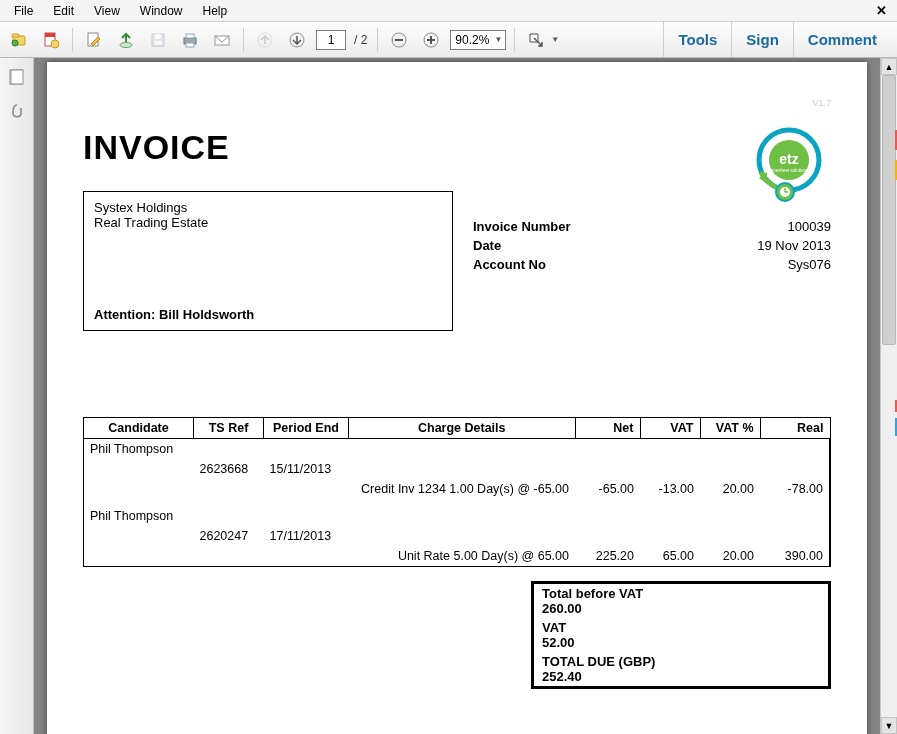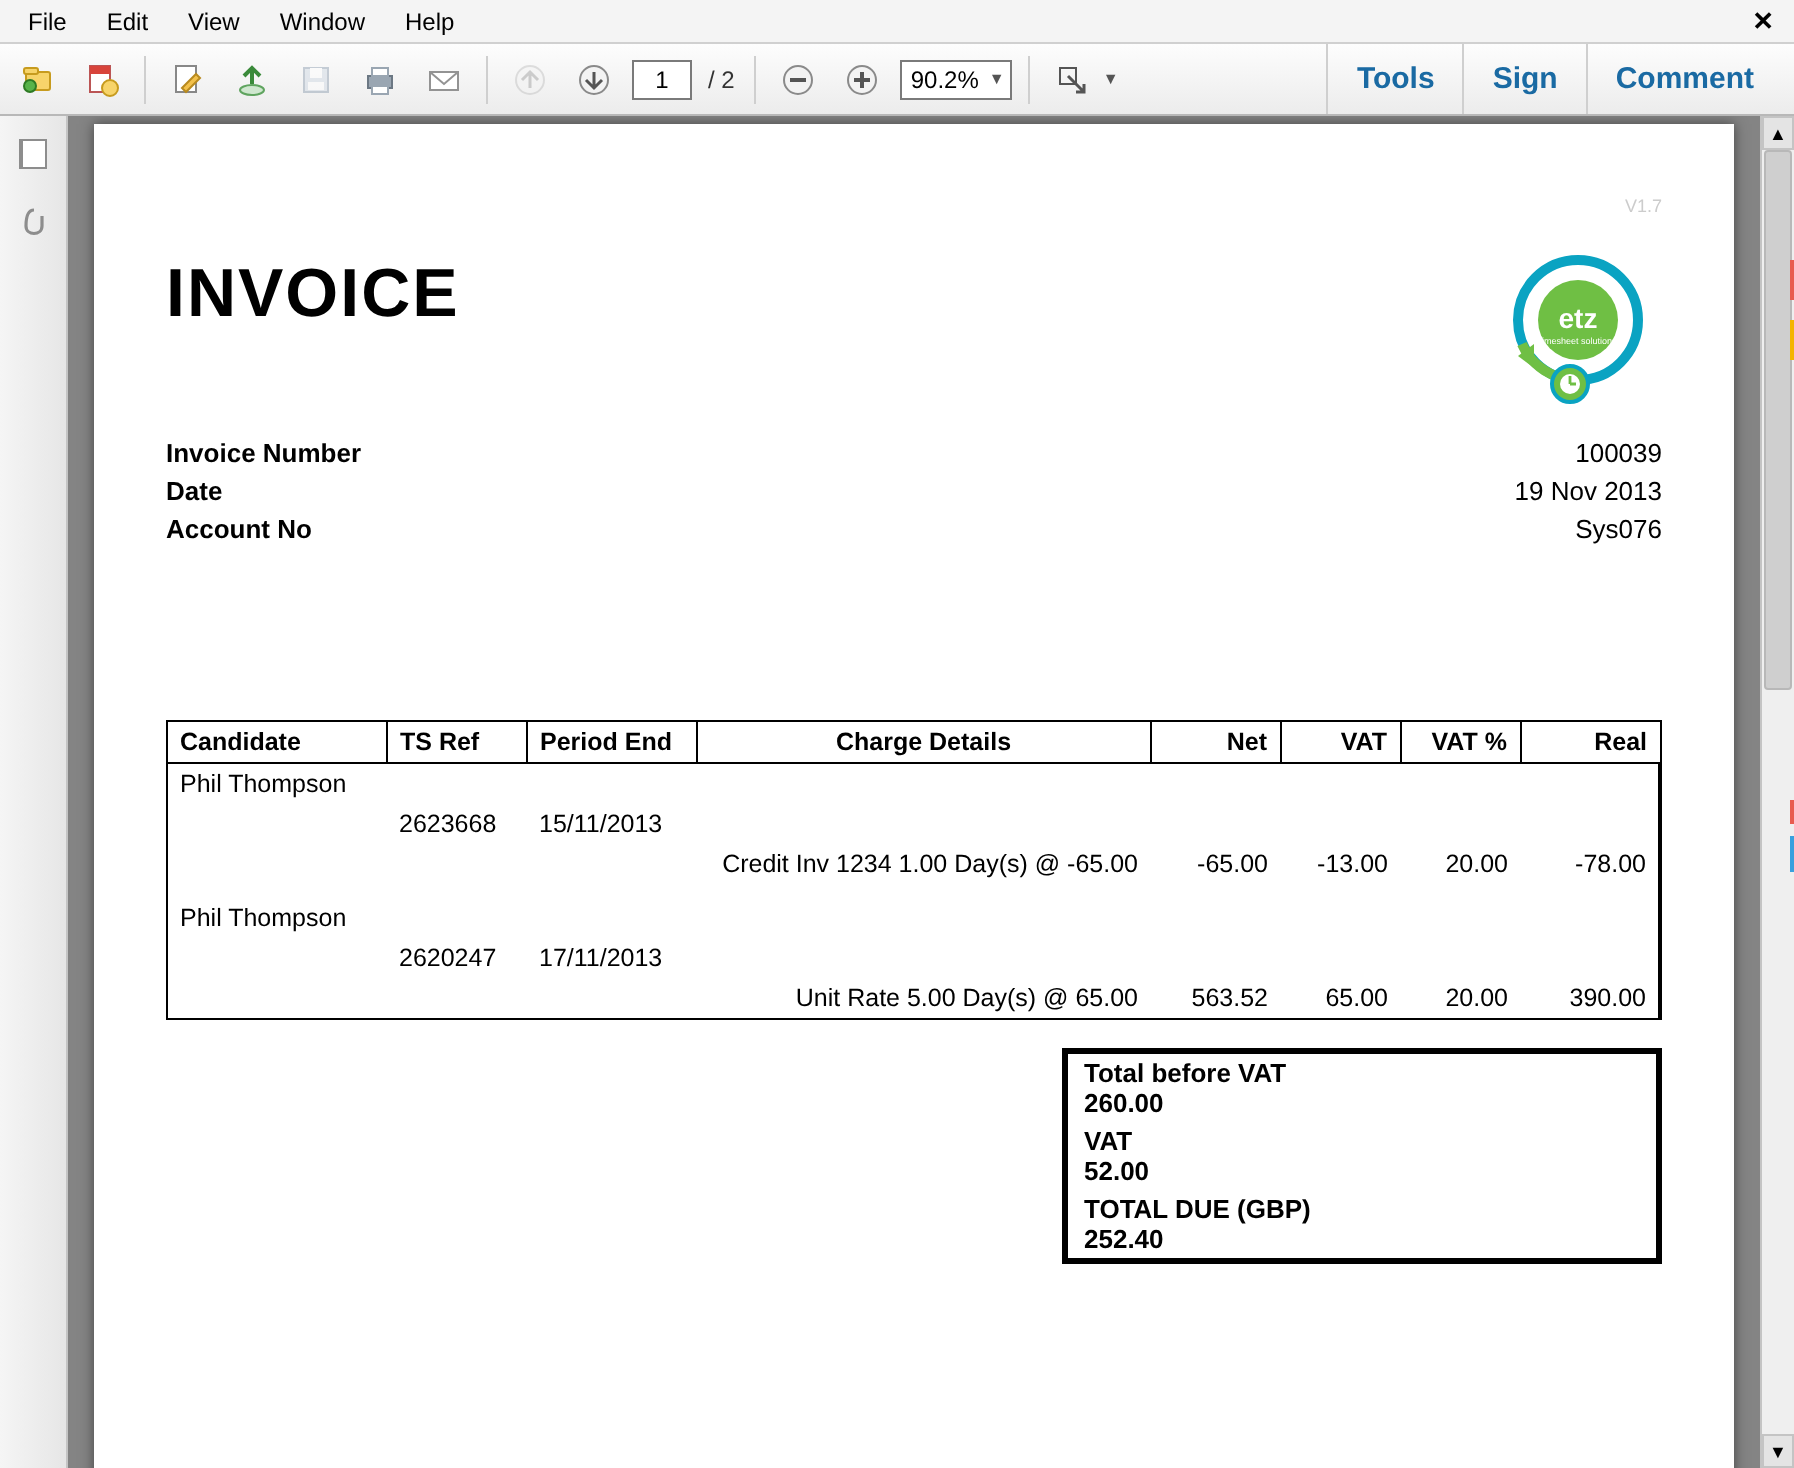--- a/index.html
+++ b/index.html
@@ -112,21 +112,21 @@
     font-size:13px; font-weight:bold;
   }
   .meta-row { display:flex; justify-content:space-between; padding:2px 0;}
   .meta-row .v { font-weight:normal;}
   .inv-table {
     margin-top:86px;
     width:100%; border-collapse:collapse; font-size:12.5px;
   }
   .inv-table th {
     border-top:1px solid #000; border-bottom:1px solid #000;
-    text-align:left; padding:3px 6px; font-weight:bold;
+    text-align:center; padding:3px 6px; font-weight:bold;
   }
   .inv-table th.r, .inv-table td.r { text-align:right;}
   .inv-table th:first-child { border-left:1px solid #000;}
   .inv-table th:last-child { border-right:1px solid #000;}
   .inv-table th + th { border-left:1px solid #000;}
   .inv-table td { padding:3px 6px; }
   .inv-table .wrap-l { border-left:1px solid #000;}
   .inv-table .wrap-r { border-right:2px solid #000000;}
   .inv-table .bottom td { border-bottom:1px solid #000;}
   .totals-box {
@@ -278,20 +278,25 @@
           <text x="42" y="50" text-anchor="middle" font-family="Arial" font-size="4.5" fill="#fff">timesheet solutions</text>
           <circle cx="38" cy="70" r="9" fill="#6fbf44" stroke="#0aa3c2" stroke-width="2"></circle>
           <circle cx="38" cy="70" r="5" fill="#fff"></circle>
           <path d="M38 70 L38 66 M38 70 L41 70" stroke="#6fbf44" stroke-width="1.4"></path>
         </svg>
       </div>
 
       <div class="doc-title">INVOICE</div>
 
       <div class="info-row">
+        <div class="addr-box">
+          <div>Systex Holdings</div>
+          <div>Real Trading Estate</div>
+          <div class="att">Attention: Bill Holdsworth</div>
+        </div>
         <div class="meta">
           <div class="meta-row">
             <span>Invoice Number</span>
             <span class="v">100039</span>
           </div>
           <div class="meta-row">
             <span>Date</span>
             <span class="v">19 Nov 2013</span>
           </div>
           <div class="meta-row">
@@ -363,21 +368,21 @@
               <td></td>
               <td></td>
               <td></td>
               <td class="wrap-r"></td>
           </tr>
           <tr class="bottom">
             <td class="wrap-l"></td>
               <td></td>
               <td></td>
             <td class="r">Unit Rate 5.00 Day(s) @ 65.00</td>
-            <td class="r">563.52</td>
+            <td class="r">225.20</td>
             <td class="r">65.00</td>
             <td class="r">20.00</td>
             <td class="r wrap-r">390.00</td>
           </tr>
         </tbody>
       </table>
 
       <div class="totals-box">
         <div class="trow b">
           <span>Total before VAT</span>

